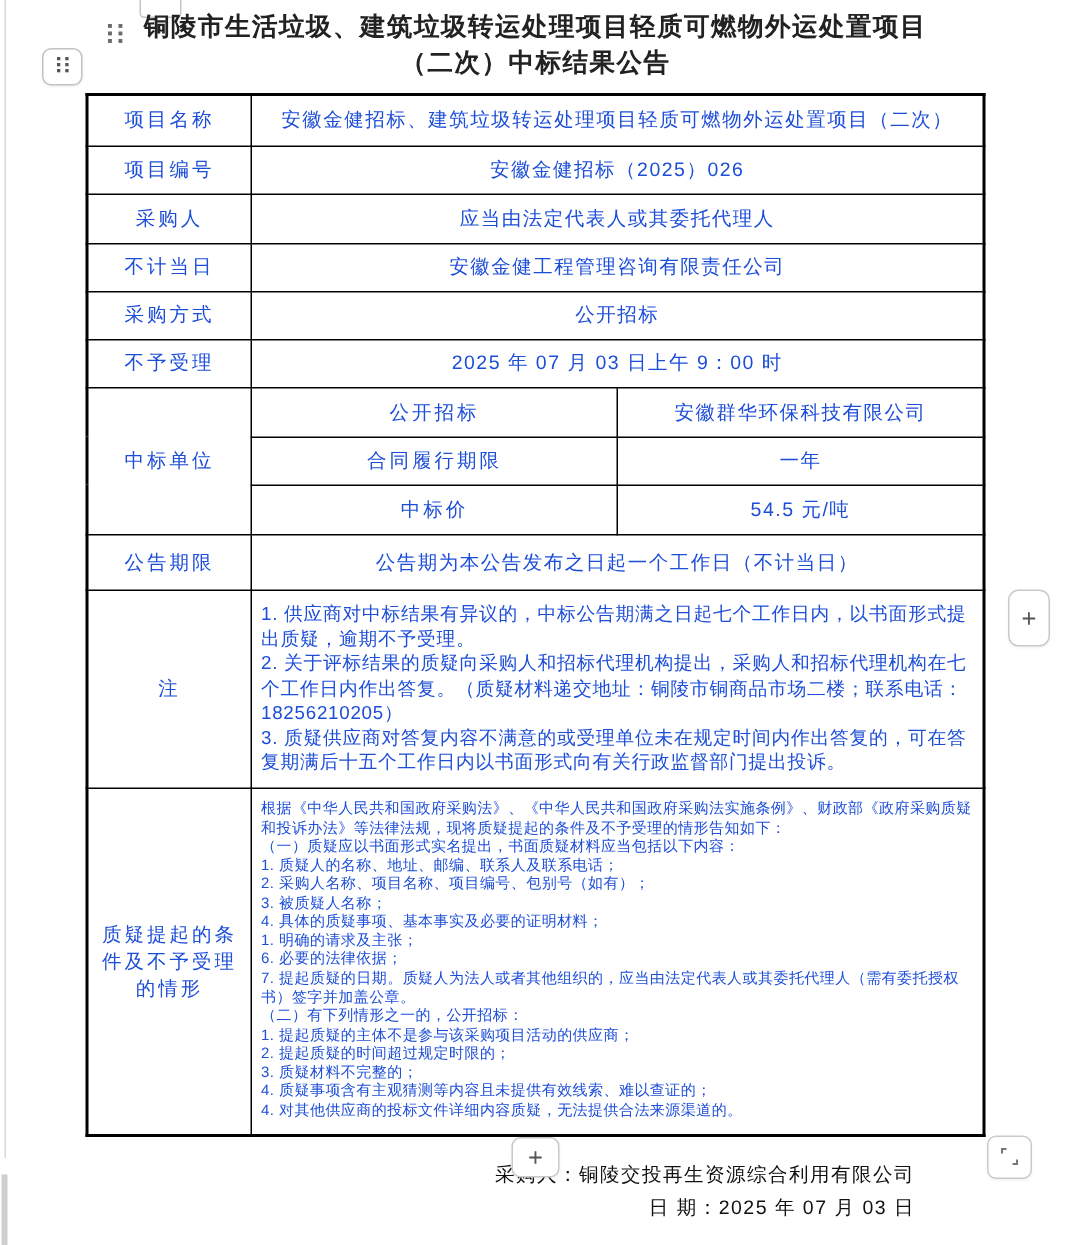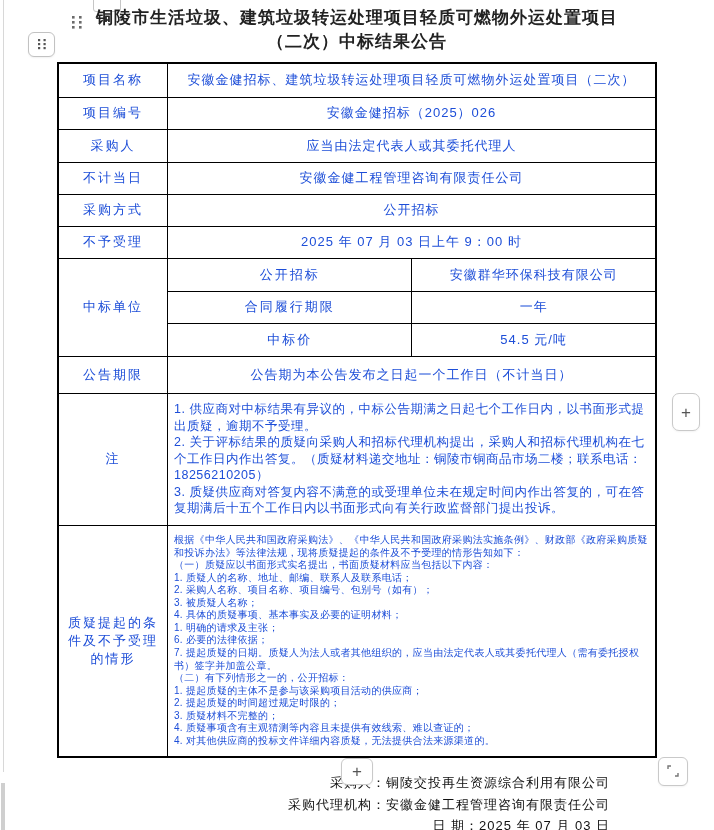--- a/index.html
+++ b/index.html
@@ -176,21 +176,20 @@
       <div class="ln">3. 质疑材料不完整的；</div>
       <div class="ln">4. 质疑事项含有主观猜测等内容且未提供有效线索、难以查证的；</div>
       <div class="ln">4. 对其他供应商的投标文件详细内容质疑，无法提供合法来源渠道的。</div>
     </td>
   </tr>
 </tbody>
   </table>
 
 <div class="footer">
   <div>采购人：铜陵交投再生资源综合利用有限公司</div>
-  <div>采购代理机构：安徽金健工程管理咨询有限责任公司</div>
   <div>日 期：2025 年 07 月 03 日</div>
 </div>
 
 <div class="fab plus-right">
   <span>+</span>
 </div>
 <div class="fab plus-footer">
   <span>+</span>
 </div>
 <div class="fab resize">

